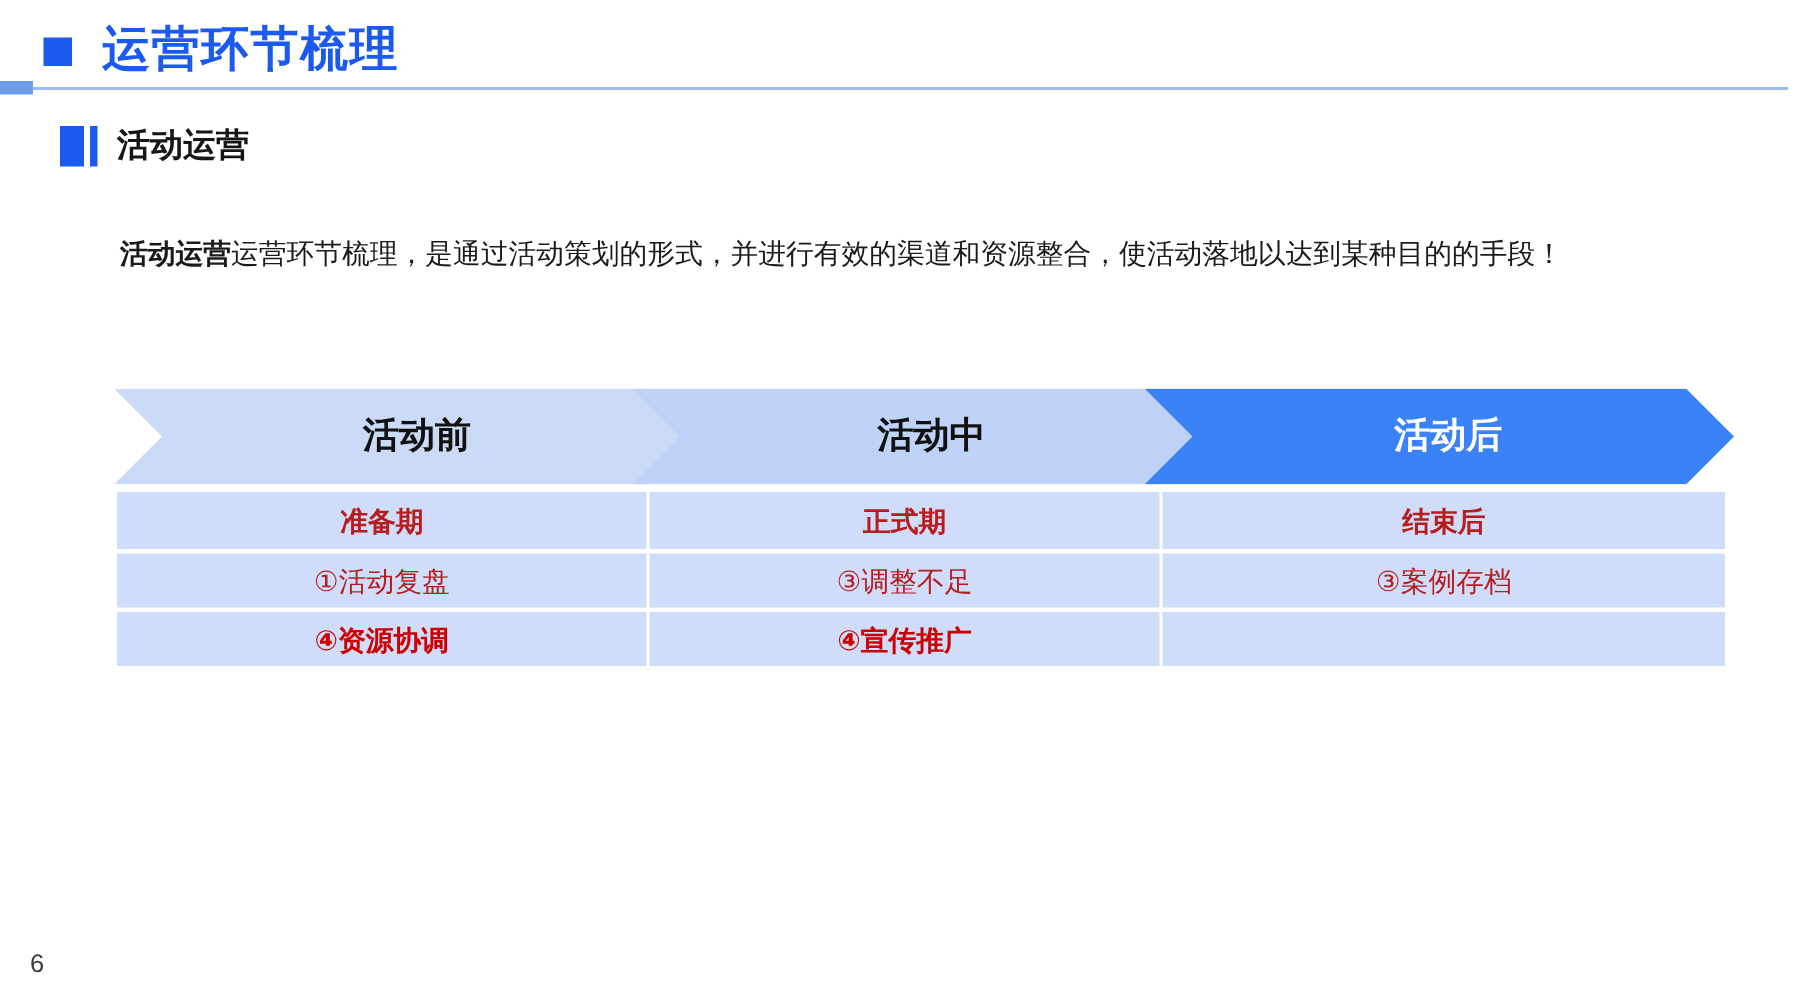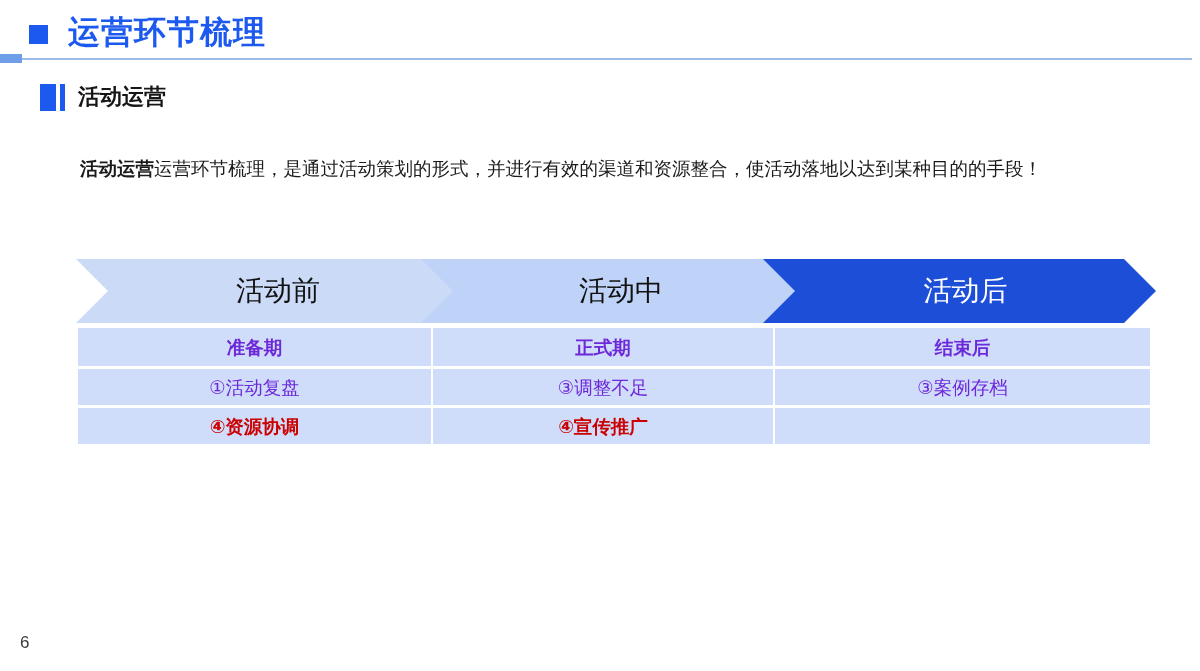--- a/index.html
+++ b/index.html
@@ -115,22 +115,22 @@
   }
   .chev {
     position: absolute;
     top: 0;
     height: 64px;
     display: flex;
     align-items: center;
     justify-content: center;
   }
   .chev-label {
-    font-size: 28px;
-    font-weight: normal;
+    font-size: 24px;
+    font-weight: bold;
     line-height: 1;
     position: relative;
     top: 0px;
   }
   .chev-1 {
     left: 0;
     width: 388px;
     background: #CBDAF7;
     clip-path: polygon(0 0, 356px 0, 388px 50%, 356px 100%, 0 100%, 32px 50%);
   }
@@ -138,21 +138,21 @@
   .chev-2 {
     left: 345px;
     width: 384px;
     background: #BFD2F8;
     clip-path: polygon(0 0, 352px 0, 384px 50%, 352px 100%, 0 100%, 32px 50%);
   }
   .chev-2 .chev-label { color: #111111; margin-left: 16px; }
   .chev-3 {
     left: 687px;
     width: 393px;
-    background: #1d4ed8;
+    background: #3b82f6;
     clip-path: polygon(0 0, 361px 0, 393px 50%, 361px 100%, 0 100%, 32px 50%);
     align-items: center;
   }
   .chev-3 .chev-label { color: #ffffff; margin-left: 12px; }
 
   
   .phase-table {
     position: absolute;
     left: 76px;
     top: 325px;
@@ -160,21 +160,21 @@
     border-collapse: separate;
     border-spacing: 2px 3px;
     table-layout: fixed;
   }
   .phase-table td {
     background: #CFDDFA;
     height: 36px;
     text-align: center;
     vertical-align: middle;
     font-size: 18.5px;
-    color: #6d28d9;
+    color: #b91c1c;
     padding: 0;
   }
   .phase-table tr.head-row td {
     font-weight: bold;
     height: 38px;
     background: #CFDDFA;
   }
   .phase-table td.hl {
     color: #CC0000;
     font-weight: bold;

